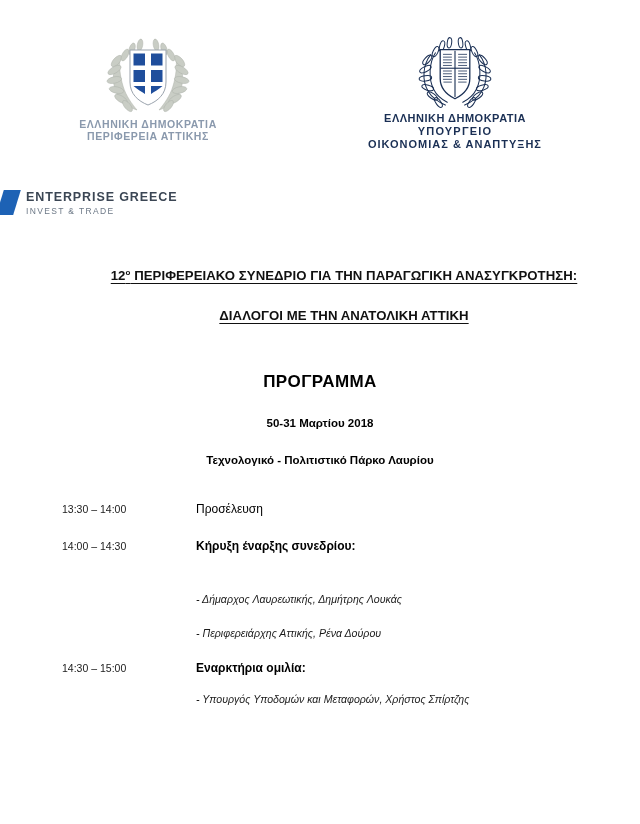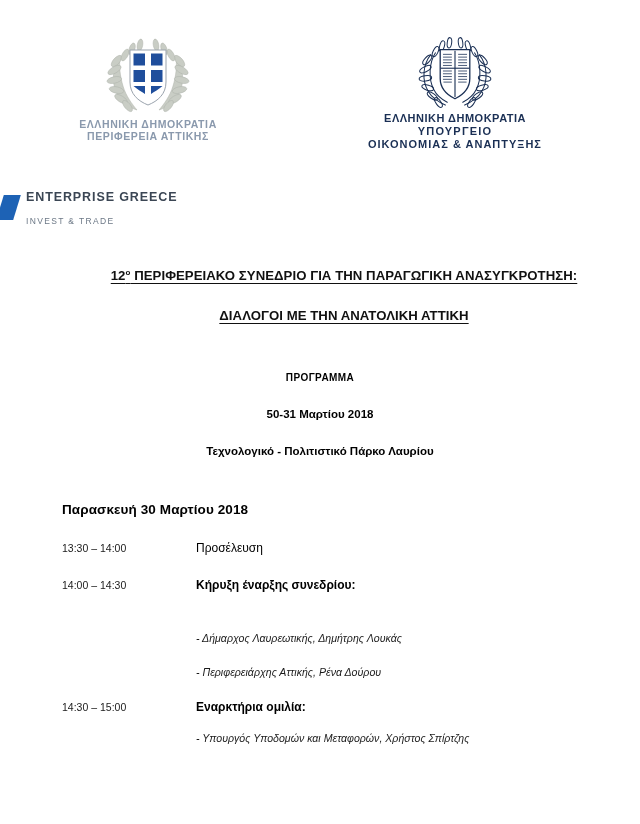--- a/index.html
+++ b/index.html
@@ -86,21 +86,21 @@
     font-size: 12.5px;
     font-weight: 700;
     letter-spacing: 0.9px;
     color: #3b4654;
   }
   .eg-tag {
     font-size: 8.5px;
     font-weight: 400;
     letter-spacing: 1.35px;
     color: #6c7886;
-    margin-top: 11px;
+    margin-top: 1px;
   }
 
   
   .title-wrap {
     position: absolute;
     left: 0; right: 0;
     top: 268px;
     text-align: center;
   }
   .title-line {
@@ -120,21 +120,21 @@
   }
 
   
   .meta-wrap {
     position: absolute;
     left: 0; right: 0;
     top: 372px;
     text-align: center;
   }
   .meta-program {
-    font-size: 10px;
+    font-size: 17px;
     font-weight: 700;
     letter-spacing: 0.4px;
   }
   .meta-dates {
     font-size: 11.5px;
     font-weight: 700;
     margin-top: 25px;
   }
   .meta-venue {
     font-size: 11.5px;
@@ -335,21 +335,20 @@
     <div class="title-line second">ΔΙΑΛΟΓΟΙ ΜΕ ΤΗΝ ΑΝΑΤΟΛΙΚΗ ΑΤΤΙΚΗ</div>
   </div>
 
   <div class="meta-wrap">
     <div class="meta-program">ΠΡΟΓΡΑΜΜΑ</div>
     <div class="meta-dates">50-31 Μαρτίου 2018</div>
     <div class="meta-venue">Τεχνολογικό - Πολιτιστικό Πάρκο Λαυρίου</div>
   </div>
 
   <div class="schedule">
-    <div class="day-heading">Παρασκευή 30 Μαρτίου 2018</div>
     <div id="schedule-entries">
         <div class="row">
           <div class="time">13:30 – 14:00</div>
           <div class="content plain">Προσέλευση</div>
         </div>
         <div class="row tight">
           <div class="time">14:00 – 14:30</div>
           <div class="content bold">Κήρυξη έναρξης συνεδρίου:</div>
         </div>
         <div class="sub-row">

